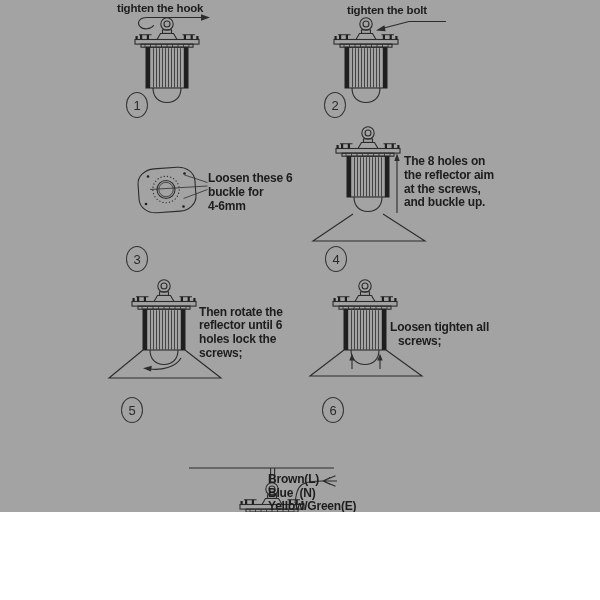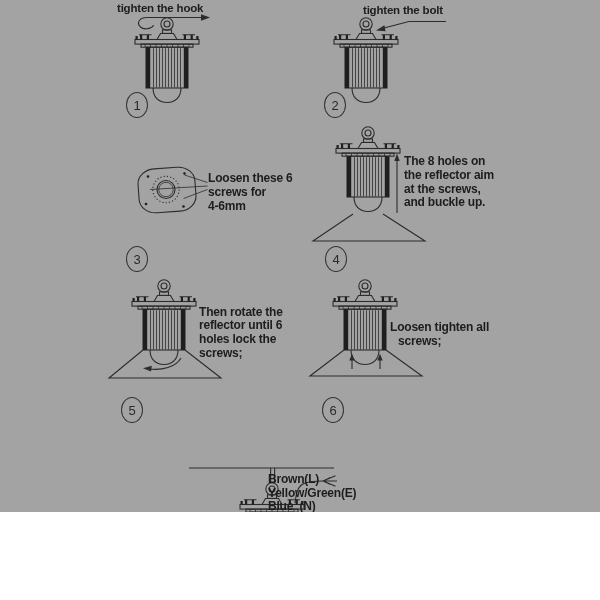--- a/index.html
+++ b/index.html
@@ -99,43 +99,43 @@
     <path class="stroke" d="M 270.6,468 V 483 M 274.6,468 V 483"></path>
     <use href="#lamp" transform="translate(272,489)"></use>
     <path class="stroke" d="M 251,551 L 216,573 H 330 L 293,551"></path>
     <g>
       <path class="stroke" d="M 295,503 C 296,495 297,488 302,484.5 C 307,481 315,481 323,481" stroke-width="1"></path>
       <path class="stroke" d="M 323,481 L 335.5,475.8 M 323,481 L 337,481 M 323,481 L 335.5,486.2 M 323,481 L 330,477.8 M 323,481 L 330,484.2" stroke-width="1"></path>
     </g>
   </svg>
 
   <div class="cap bold" style="left:117px;top:2px">tighten the hook</div>
-  <div class="cap bold" style="left:363px;top:4px">tighten the bolt</div>
+  <div class="cap bold" style="left:347px;top:4px">tighten the bolt</div>
 
   <div class="cap" style="left:208px;top:172px">Loosen these 6</div>
-  <div class="cap" style="left:208px;top:186px">screws for</div>
+  <div class="cap" style="left:208px;top:186px">buckle for</div>
   <div class="cap" style="left:208px;top:200px">4-6mm</div>
 
   <div class="cap" style="left:404px;top:155px">The 8 holes on</div>
   <div class="cap" style="left:404px;top:169px">the reflector aim</div>
   <div class="cap" style="left:404px;top:183px">at the screws,</div>
   <div class="cap" style="left:404px;top:196px">and buckle up.</div>
 
   <div class="cap" style="left:199px;top:306px">Then rotate the</div>
   <div class="cap" style="left:199px;top:319px">reflector until 6</div>
   <div class="cap" style="left:199px;top:333px">holes lock the</div>
   <div class="cap" style="left:199px;top:347px">screws;</div>
 
   <div class="cap" style="left:390px;top:321px">Loosen tighten all</div>
   <div class="cap" style="left:398px;top:335px">screws;</div>
 
   <div class="wirebox" style="left:268px;top:473px">
     <div class="cap">Brown(L)</div>
+    <div class="cap">Blue  (N)</div>
     <div class="cap">Yellow/Green(E)</div>
-    <div class="cap">Blue  (N)</div>
   </div>
 
   <div class="num" style="left:126px;top:92px">1</div>
   <div class="num" style="left:324px;top:92px">2</div>
   <div class="num" style="left:126px;top:246px">3</div>
   <div class="num" style="left:325px;top:246px">4</div>
   <div class="num" style="left:121px;top:397px">5</div>
   <div class="num" style="left:322px;top:397px">6</div>
   <div class="num" style="left:181px;top:574px">7</div>
 

